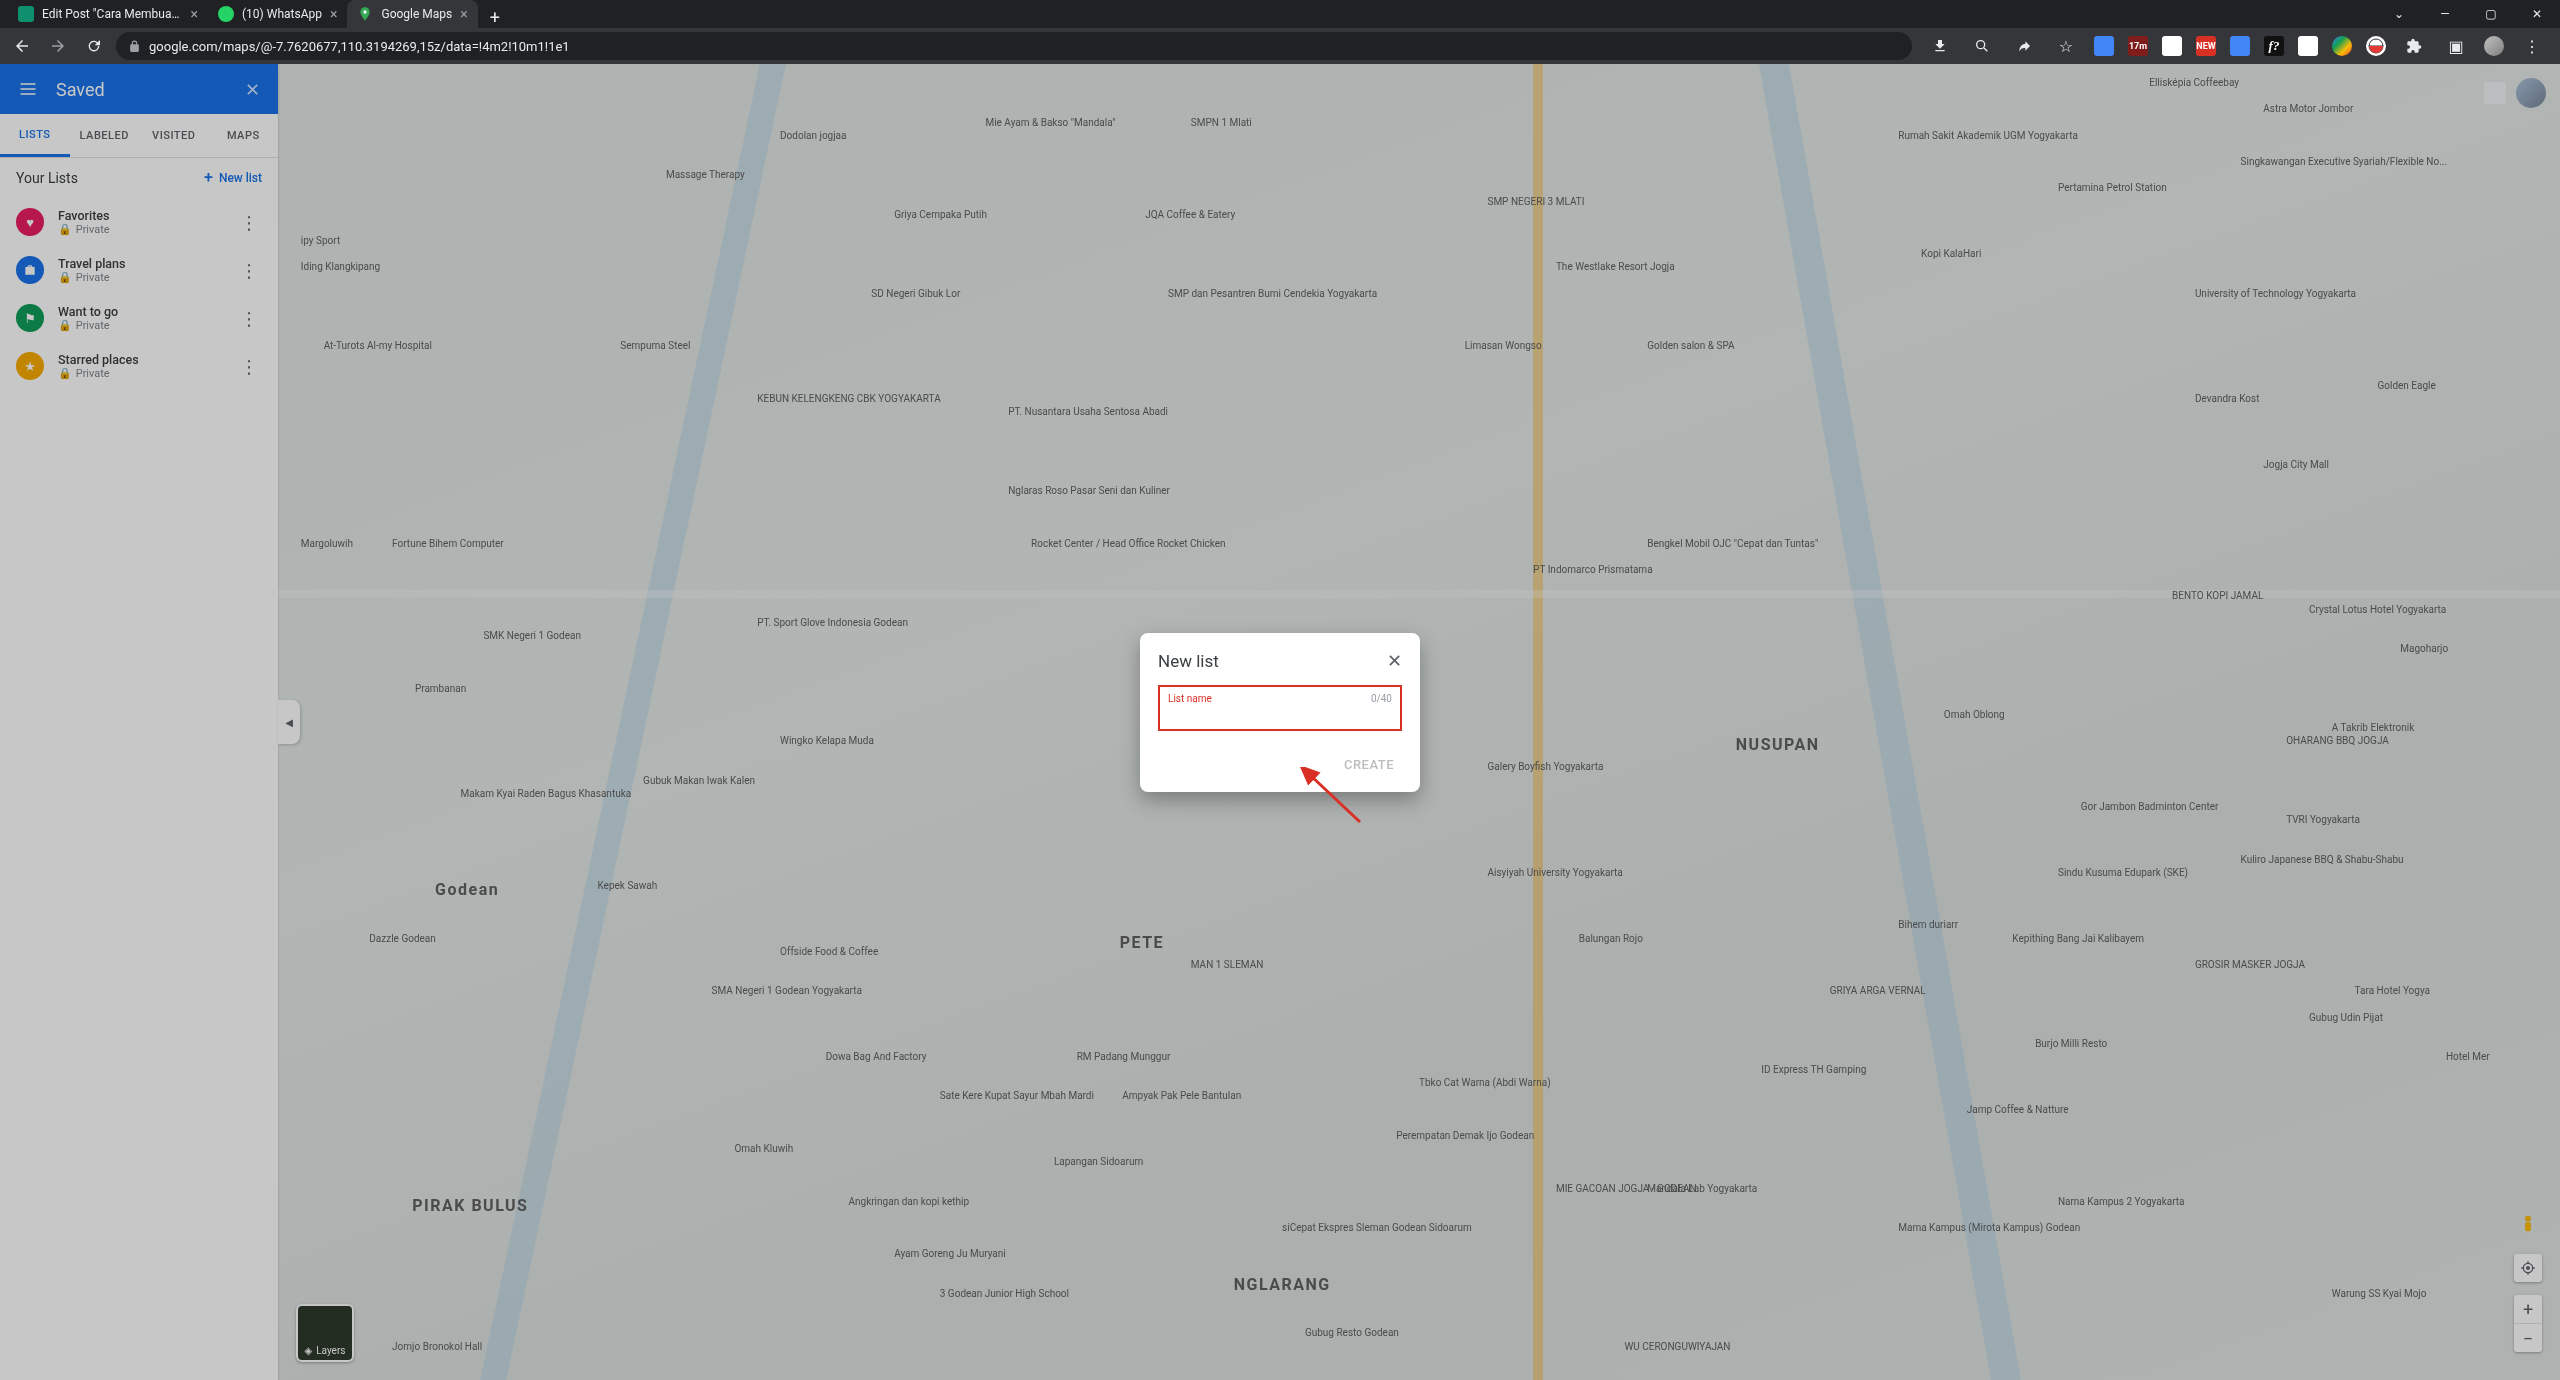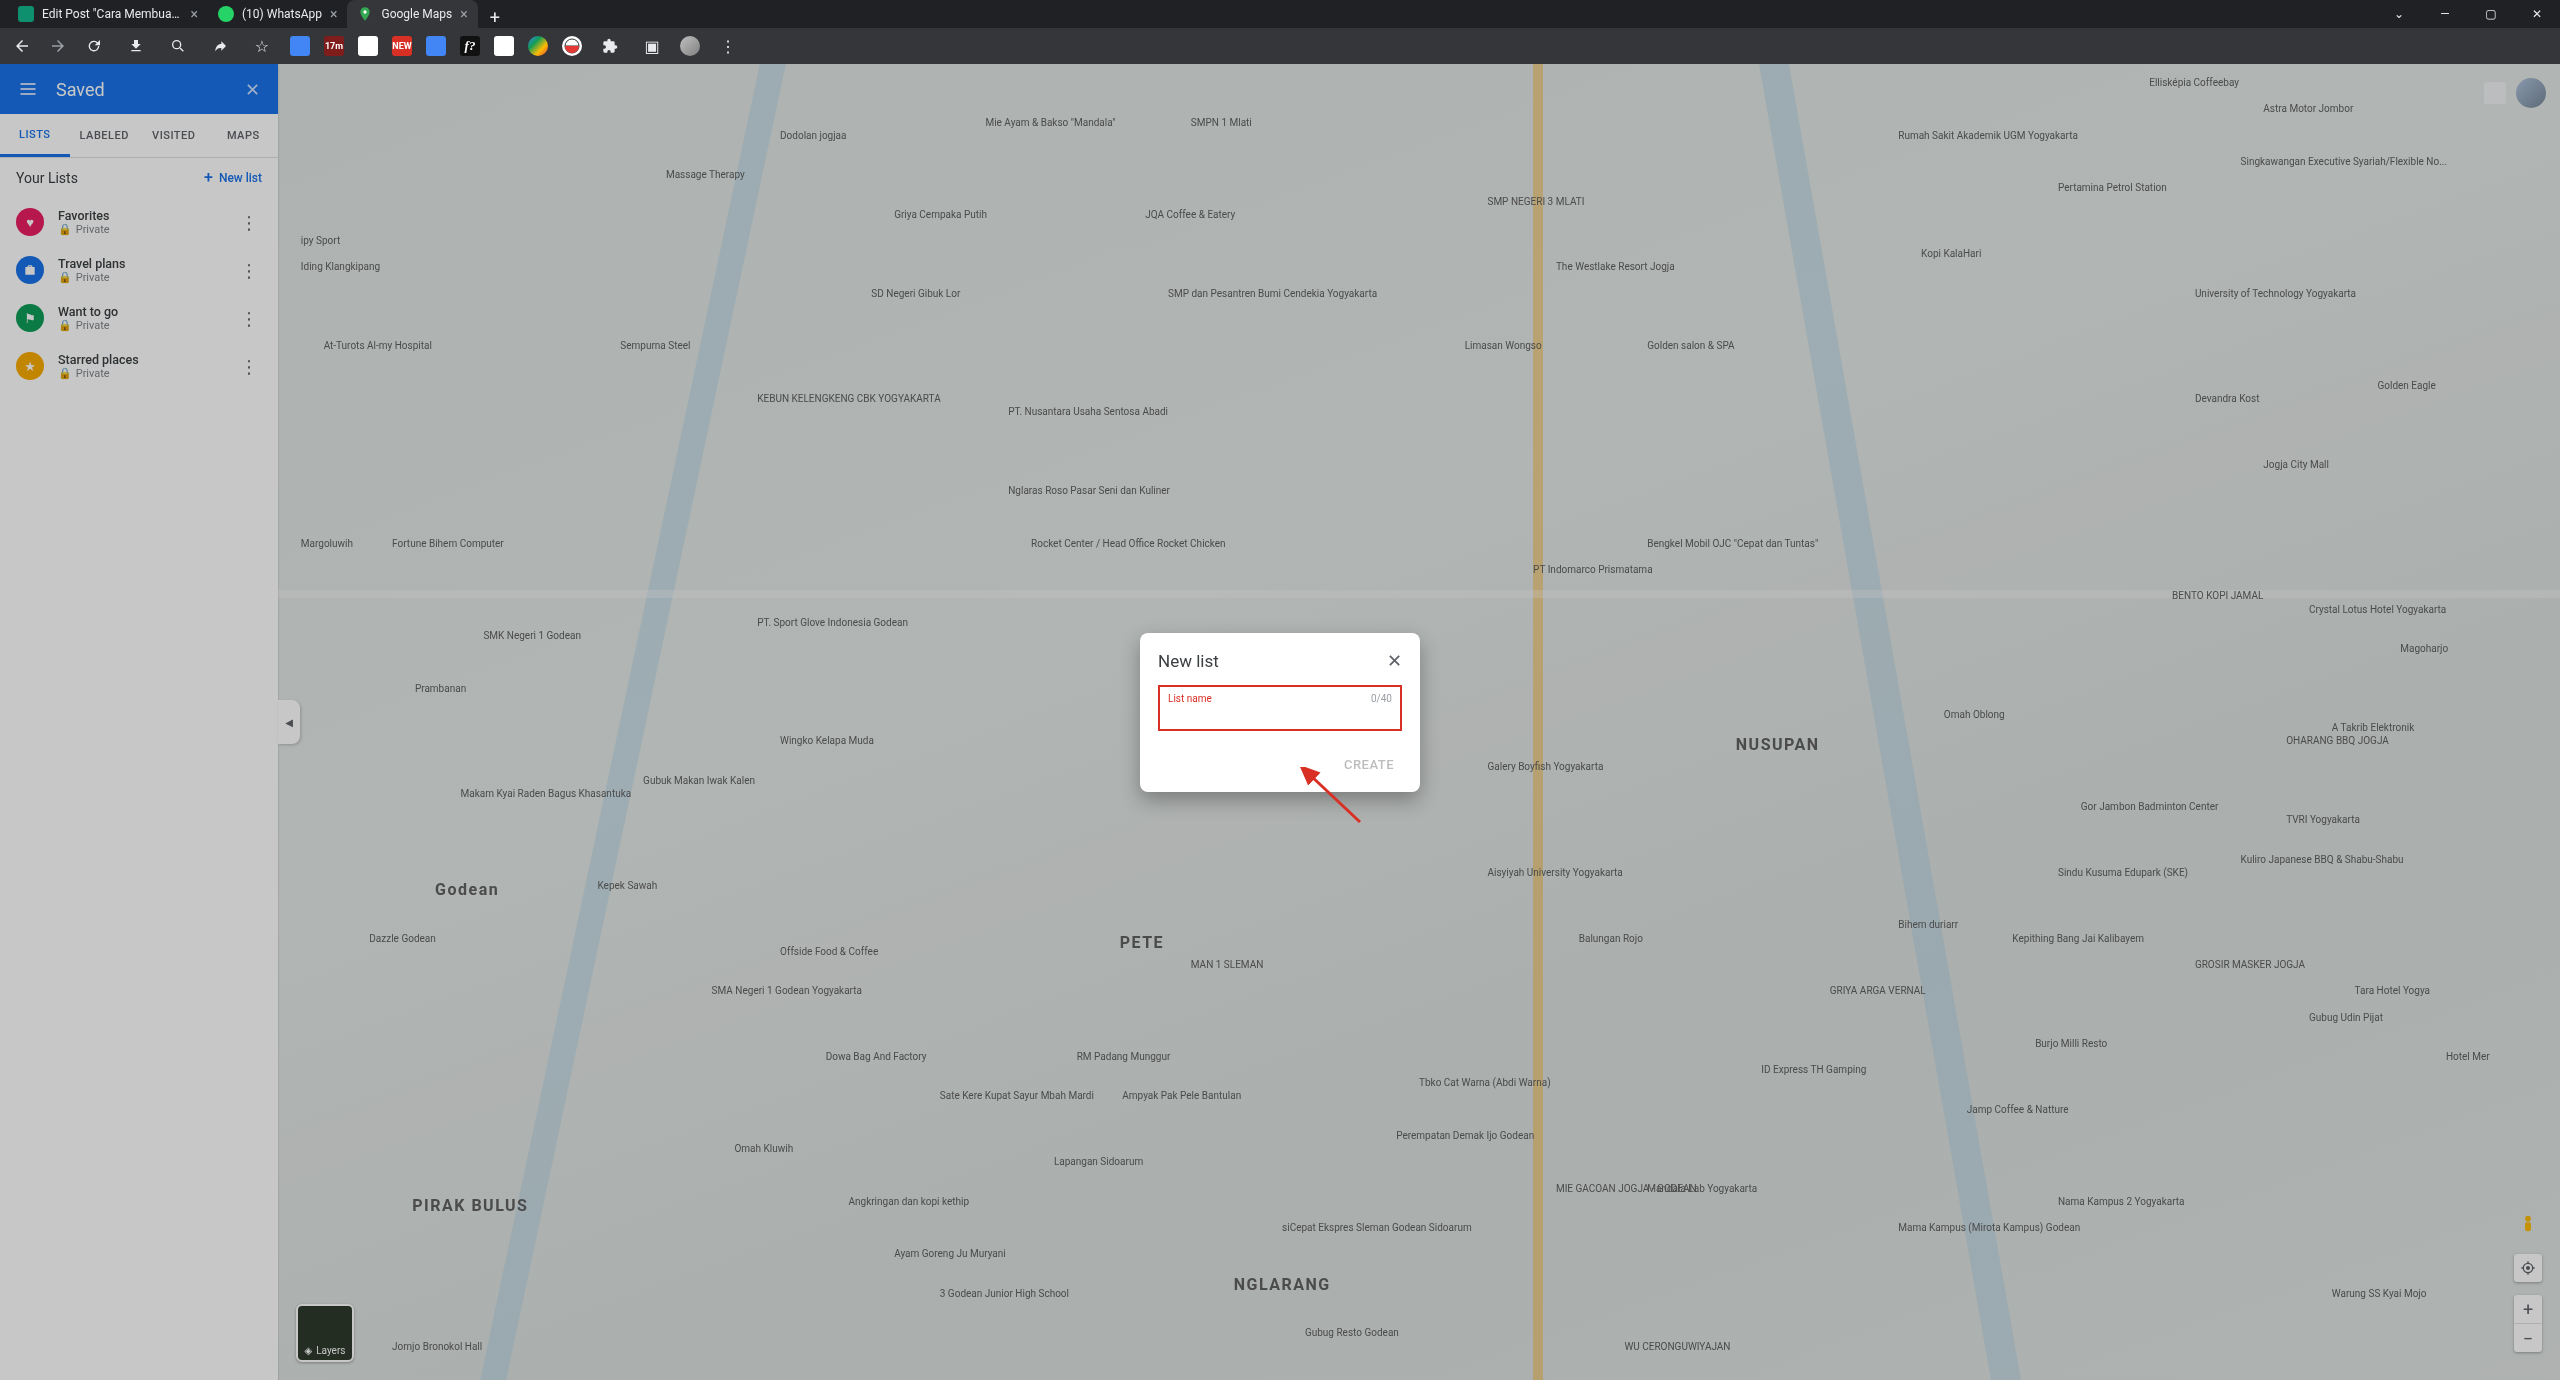--- a/index.html
+++ b/index.html
@@ -142,20 +142,28 @@
     </div>
     <div class="nav-btn">
       <svg width="18" height="18" viewBox="0 0 24 24" fill="currentColor">
           <path d="M4 11h12.2l-5.6-5.6L12 4l8 8-8 8-1.4-1.4L16.2 13H4z"></path>
         </svg>
     </div>
     <div class="nav-btn" style="color:#e8eaed">
       <svg width="16" height="16" viewBox="0 0 24 24" fill="currentColor">
           <path d="M17.6 6.4A8 8 0 1 0 20 12h-2a6 6 0 1 1-1.8-4.2L13 11h8V3z"></path>
         </svg>
+    </div>
+    <div class="addrbar">
+      <span class="addr-lock svg-icon">
+        <svg width="13" height="13" viewBox="0 0 24 24" fill="currentColor">
+            <path d="M18 8h-1V6a5 5 0 0 0-10 0v2H6a2 2 0 0 0-2 2v10a2 2 0 0 0 2 2h12a2 2 0 0 0 2-2V10a2 2 0 0 0-2-2zM9 6a3 3 0 0 1 6 0v2H9z"></path>
+          </svg>
+      </span>
+      <span class="addr-text">google.com/maps/@-7.7620677,110.3194269,15z/data=!4m2!10m1!1e1</span>
     </div>
     <div class="ext-icons">
       <div class="nav-btn" style="color:#e8eaed">
           <svg width="16" height="16" viewBox="0 0 24 24" fill="currentColor">
             <path d="M19 9h-4V3H9v6H5l7 7 7-7zM5 18v2h14v-2H5z"></path>
           </svg>
         </div>
       <div class="nav-btn" style="color:#e8eaed">
           <svg width="16" height="16" viewBox="0 0 24 24" fill="none" stroke="currentColor" stroke-width="2">
             <circle cx="10" cy="10" r="6"></circle>

